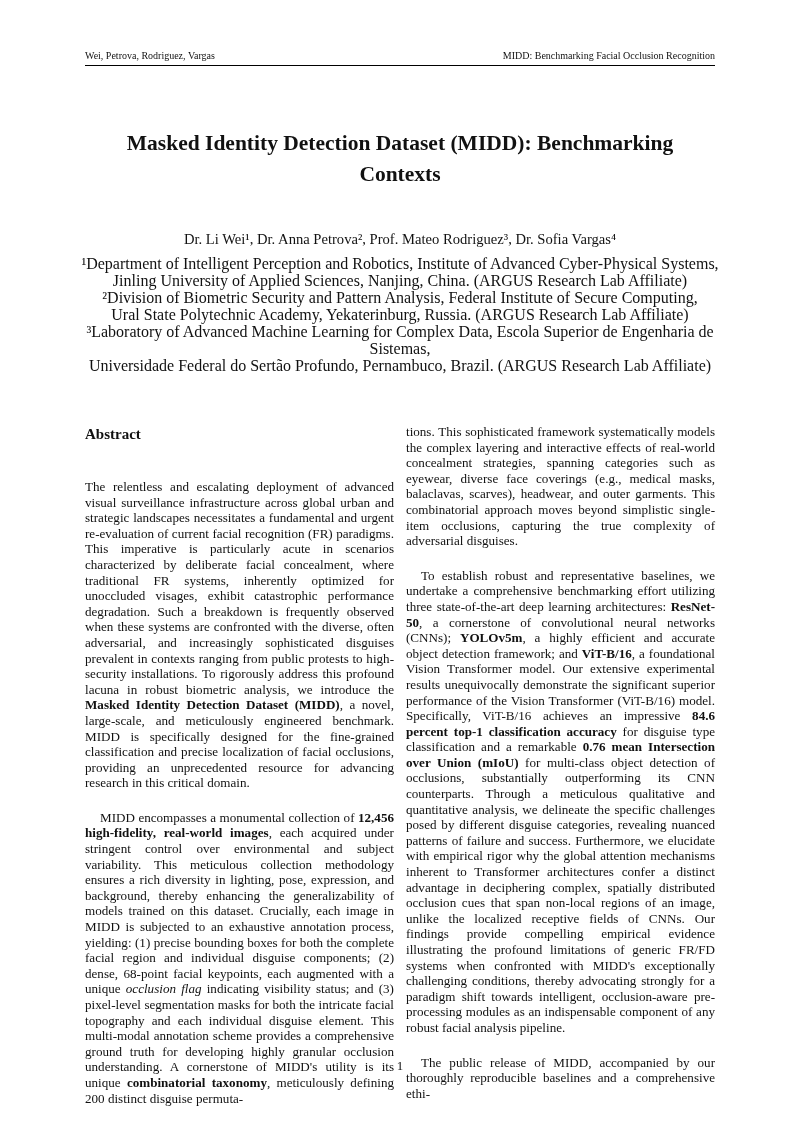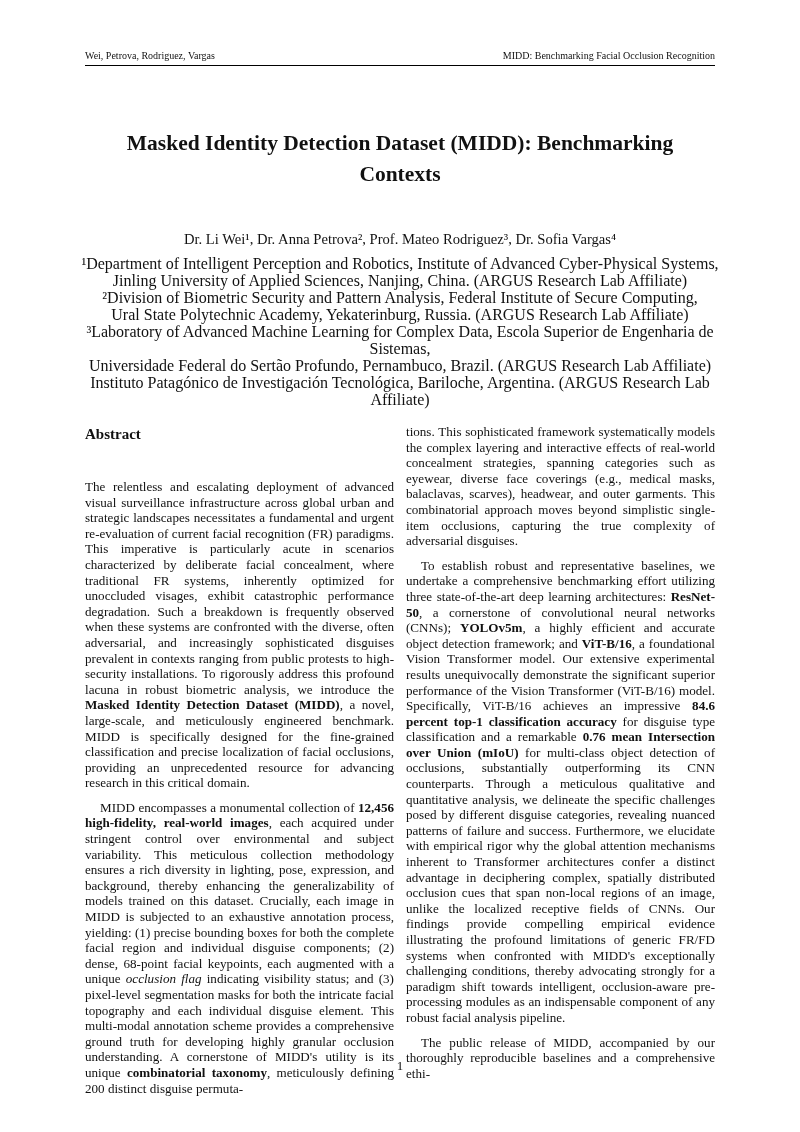--- a/index.html
+++ b/index.html
@@ -41,21 +41,21 @@
     width: 309px;
     text-align: justify;
     font-size: 13.1px; line-height: 15.6px;
     hyphens: none;
   }
   .abstract-heading {
     font-weight: bold; font-size: 15px; line-height: 16px;
     margin: 2px 0 37px 0; text-align: left;
   }
   .para { margin: 0; }
-  .para + .para { margin-top: 9px; }
+  .para + .para { margin-top: 19px; }
   .para.indent { text-indent: 15px; }
   .page-number {
     position: absolute; top: 1058px; left: 0; width: 800px;
     text-align: center; font-size: 13px;
   }
 </style>
 </head>
 <body>
 
 <div class="running-head">
@@ -71,21 +71,20 @@
 
 <div class="authors">Dr. Li Wei¹, Dr. Anna Petrova², Prof. Mateo Rodriguez³, Dr. Sofia Vargas⁴</div>
 
 <div class="affiliations">
   <div>¹Department of Intelligent Perception and Robotics, Institute of Advanced Cyber-Physical Systems,</div>
   <div>Jinling University of Applied Sciences, Nanjing, China. (ARGUS Research Lab Affiliate)</div>
   <div>²Division of Biometric Security and Pattern Analysis, Federal Institute of Secure Computing,</div>
   <div>Ural State Polytechnic Academy, Yekaterinburg, Russia. (ARGUS Research Lab Affiliate)</div>
   <div>³Laboratory of Advanced Machine Learning for Complex Data, Escola Superior de Engenharia de Sistemas,</div>
   <div>Universidade Federal do Sertão Profundo, Pernambuco, Brazil. (ARGUS Research Lab Affiliate)</div>
-  <div>Instituto Patagónico de Investigación Tecnológica, Bariloche, Argentina. (ARGUS Research Lab Affiliate)</div>
 </div>
 
 <div class="columns">
   <div class="col">
     <div class="abstract-heading">Abstract</div>
     <div>
         <p class="para"><span>The relentless and escalating deployment of advanced visual surveillance infrastructure across global urban and strategic landscapes necessitates a fundamental and urgent re-evaluation of current facial recognition (FR) paradigms. This imperative is particularly acute in scenarios characterized by deliberate facial concealment, where traditional FR systems, inherently optimized for unoccluded visages, exhibit catastrophic performance degradation. Such a breakdown is frequently observed when these systems are confronted with the diverse, often adversarial, and increasingly sophisticated disguises prevalent in contexts ranging from public protests to high-security installations. To rigorously address this profound lacuna in robust biometric analysis, we introduce the </span><b>Masked Identity Detection Dataset (MIDD)</b><span>, a novel, large-scale, and meticulously engineered benchmark. MIDD is specifically designed for the fine-grained classification and precise localization of facial occlusions, providing an unprecedented resource for advancing research in this critical domain.</span></p>
         <p class="para indent"><span>MIDD encompasses a monumental collection of </span><b>12,456 high-fidelity, real-world images</b><span>, each acquired under stringent control over environmental and subject variability. This meticulous collection methodology ensures a rich diversity in lighting, pose, expression, and background, thereby enhancing the generalizability of models trained on this dataset. Crucially, each image in MIDD is subjected to an exhaustive annotation process, yielding: (1) precise bounding boxes for both the complete facial region and individual disguise components; (2) dense, 68-point facial keypoints, each augmented with a unique </span><i>occlusion flag</i><span> indicating visibility status; and (3) pixel-level segmentation masks for both the intricate facial topography and each individual disguise element. This multi-modal annotation scheme provides a comprehensive ground truth for developing highly granular occlusion understanding. A cornerstone of MIDD's utility is its unique </span><b>combinatorial taxonomy</b><span>, meticulously defining 200 distinct disguise permuta-</span></p>
       </div>
   </div>

